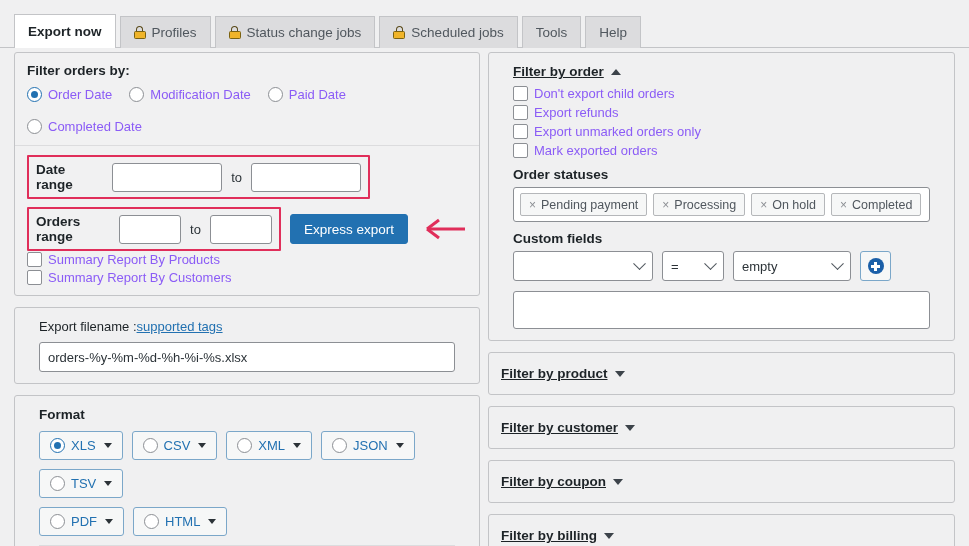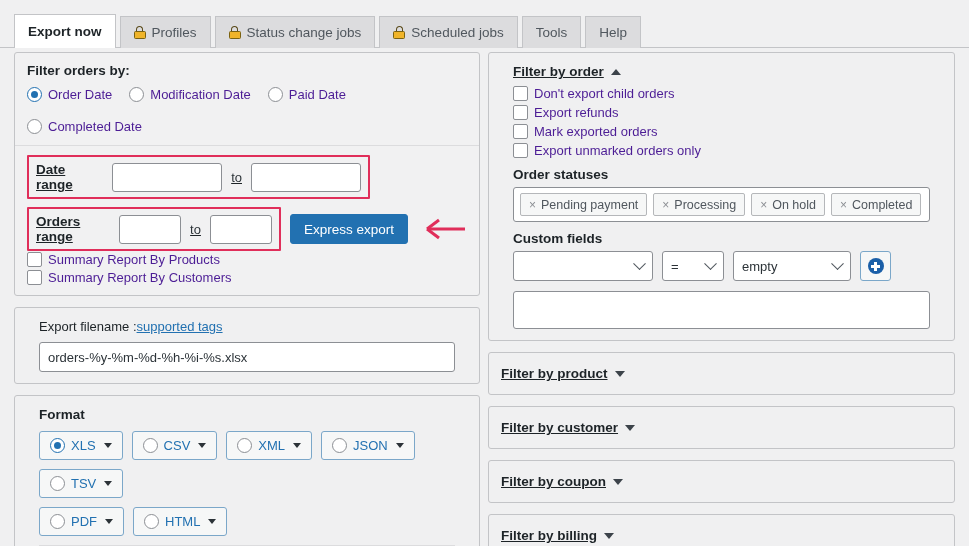--- a/index.html
+++ b/index.html
@@ -79,35 +79,35 @@
   }
   .radio.checked { border-color: #2271b1; }
   .radio.checked::after {
     content: ""; position: absolute; left: 3px; top: 3px;
     width: 7px; height: 7px; border-radius: 50%; background: #2271b1;
   }
   .cb {
     width: 15px; height: 15px; border: 1px solid #8c8f94; background: #fff;
     border-radius: 2px; flex: none;
   }
-  .lbl { font-size: 13px; color: #4c1d95; }
+  .lbl { font-size: 13px; color: #8b5cf6; }
 
   
   .range-row { display: flex; align-items: center; gap: 9px; }
   .range-label { font-weight: bold; font-size: 13.5px; }
   .txtbox {
     height: 29px; background: #fff; border: 1px solid #8c8f94;
     border-radius: 3px; padding: 0 7px; font-size: 13px;
     font-family: "Liberation Sans", sans-serif; color: #2c3338;
   }
   .to { font-size: 13px; color: #2c3338; }
 
   .hl {
     border: 2.5px solid #e02e5a; padding: 5px 7px; display: inline-flex;
-    align-items: flex-end; border-radius: 1px; text-decoration: underline;
+    align-items: flex-end; border-radius: 1px;
   }
 
   .btn-primary {
     background: #2271b1; color: #fff; border: 1px solid #2271b1;
     border-radius: 3px; height: 30px; padding: 0 13px;
     font-size: 13.5px; font-family: "Liberation Sans", sans-serif;
     cursor: pointer; white-space: nowrap;
   }
 
   .arrow-wrap { position: relative; width: 50px; height: 22px; }
@@ -377,25 +377,25 @@
         <label class="check-item">
           <span class="cb"></span>
           <span class="lbl">Don't export child orders</span>
         </label>
         <label class="check-item">
           <span class="cb"></span>
           <span class="lbl">Export refunds</span>
         </label>
         <label class="check-item">
           <span class="cb"></span>
-          <span class="lbl">Mark exported orders</span>
+          <span class="lbl">Export unmarked orders only</span>
         </label>
         <label class="check-item">
           <span class="cb"></span>
-          <span class="lbl">Export unmarked orders only</span>
+          <span class="lbl">Mark exported orders</span>
         </label>
       </div>
 
       <div class="sub-title">Order statuses</div>
       <div class="tagbox">
         <span class="tag">
           <span class="x">×</span>
           <span>Pending payment</span>
         </span>
         <span class="tag">

